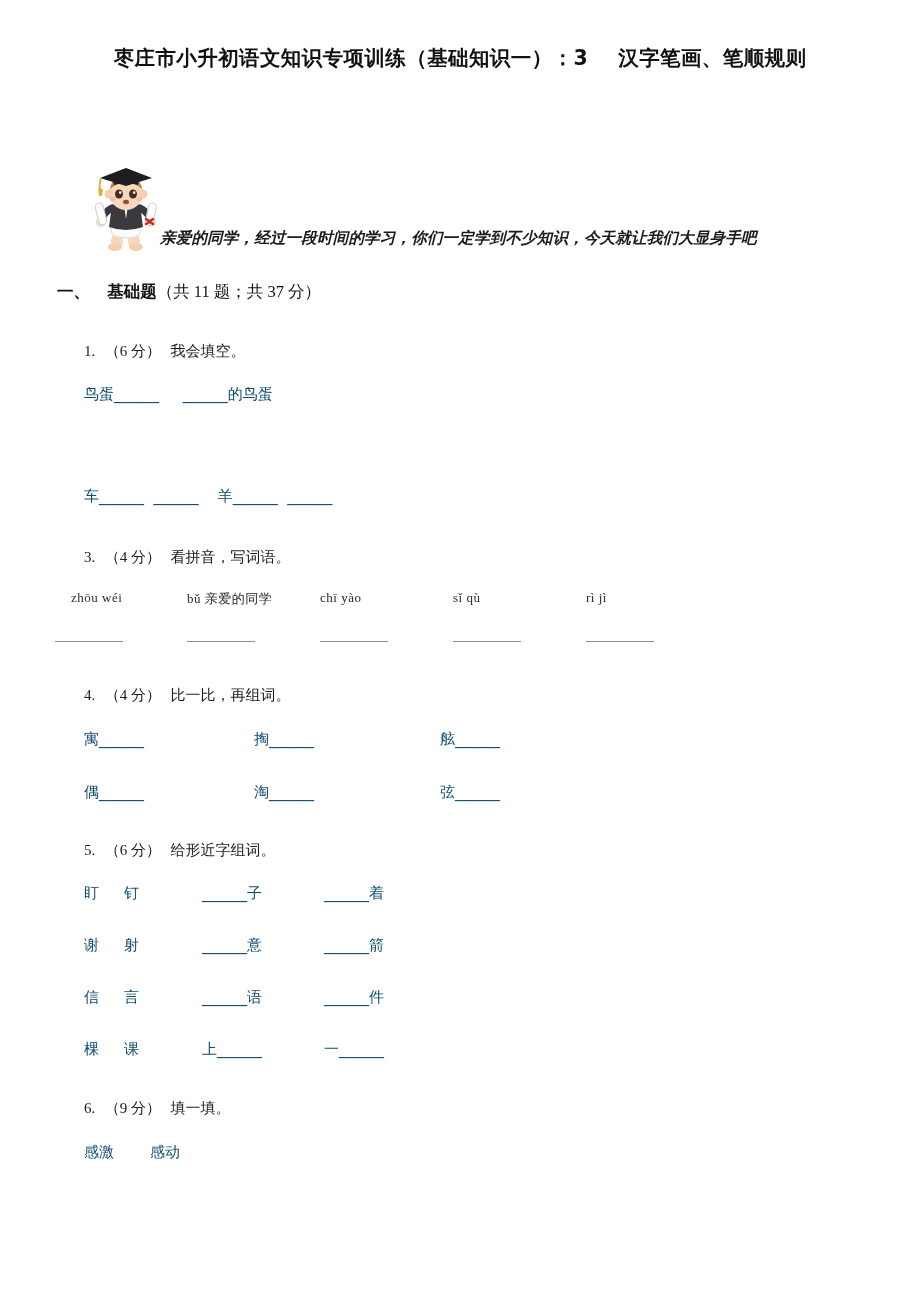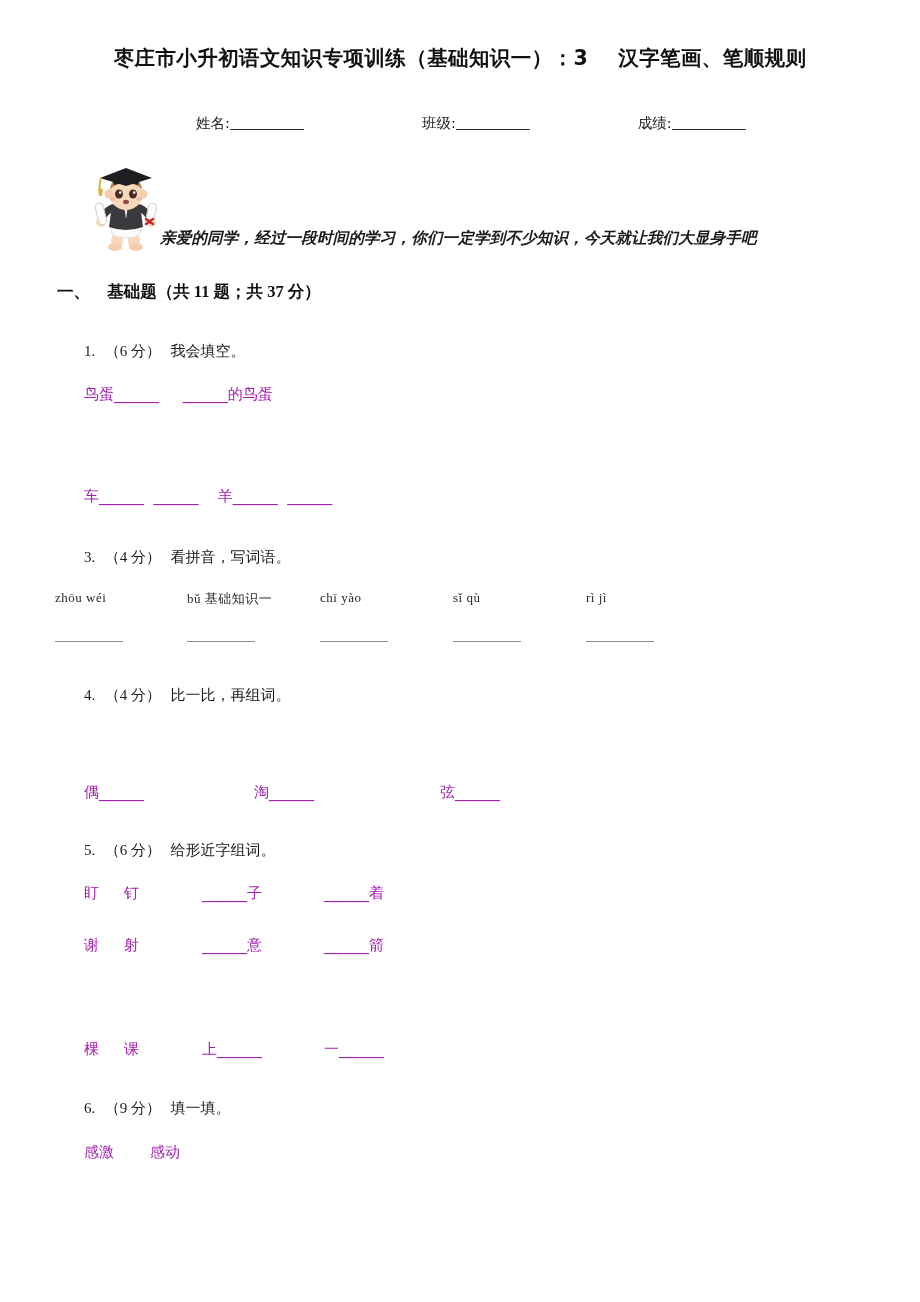--- a/index.html
+++ b/index.html
@@ -88,42 +88,42 @@
     position: absolute;
     left: 57px;
     top: 281px;
     font-size: 16.5px;
     font-weight: 700;
     color: #111111;
     font-family: "DejaVu Sans", "Liberation Sans", sans-serif;
     white-space: pre;
   }
   .section-head .meta {
-    font-weight: 700;
+    font-weight: 400;
     font-family: "Liberation Serif", serif;
   }
 
   
   .q-stem {
     position: absolute;
     left: 84px;
     font-size: 15px;
     color: #1a1a1a;
     white-space: pre;
     font-family: "DejaVu Sans", "Liberation Sans", sans-serif;
     margin-top: 8px;
   }
   .q-stem .num {
     font-family: "Liberation Serif", serif;
   }
   .q-body {
     position: absolute;
     left: 84px;
     font-size: 15px;
-    color: #a21caf;
+    color: #0c4a6e;
     white-space: pre;
     font-family: "DejaVu Sans", "Liberation Sans", sans-serif;
   }
   .q-body.flush { left: 55px; }
 
   .cell {
     display: inline-block;
     white-space: nowrap;
   }
 
@@ -170,25 +170,20 @@
     white-space: pre;
   }
 </style>
 </head>
 <body>
 
 <div class="page">
 
   <div class="doc-title">枣庄市小升初语文知识专项训练（基础知识一）：3    汉字笔画、笔顺规则</div>
 
-  <div class="idrow">
-    <span class="field f1"><span>姓名:</span><span class="blankline w-id"></span></span>
-    <span class="field f2"><span>班级:</span><span class="blankline w-id"></span></span>
-    <span class="field f3"><span>成绩:</span><span class="blankline w-id"></span></span>
-  </div>
 
   <div class="mascot">
     <svg width="76" height="86" viewBox="0 0 76 86" xmlns="http://www.w3.org/2000/svg">
 
       <ellipse cx="29" cy="76" rx="6" ry="8" fill="#f6d8bd"></ellipse>
       <ellipse cx="46" cy="76" rx="6" ry="8" fill="#f6d8bd"></ellipse>
       <ellipse cx="27" cy="82" rx="7" ry="4" fill="#f3cfb0"></ellipse>
       <ellipse cx="48" cy="82" rx="7" ry="4" fill="#f3cfb0"></ellipse>
 
       <path d="M26 60 h24 q3 0 3 5 q0 8 -15 8 q-15 0 -15 -8 q0 -5 3 -5 z" fill="#fbfbfb" stroke="#dcdcdc" stroke-width="1"></path>
@@ -236,39 +231,41 @@
 
   <div class="section-head"><span>一、</span><span>&nbsp;&nbsp; </span><span>基础题</span><span class="meta">（共 11 题；共 37 分）</span></div>
 
   <div class="q-stem" style="top:334px"><span class="num">1.</span><span>&nbsp; </span><span class="num">（6 分）</span><span>&nbsp; </span><span>我会填空。</span></div>
   <div class="q-body" style="top:385px"><span class="cell">鸟蛋______</span><span>&nbsp;&nbsp;&nbsp;&nbsp;&nbsp;</span><span class="cell">______的鸟蛋</span></div>
 
   <div class="q-body" style="top:487px"><span class="cell">车______</span><span>&nbsp;&nbsp;</span><span class="cell">______</span><span>&nbsp;&nbsp;&nbsp;&nbsp;</span><span class="cell">羊______</span><span>&nbsp;&nbsp;</span><span class="cell">______</span></div>
 
   <div class="q-stem" style="top:540px"><span class="num">3.</span><span>&nbsp; </span><span class="num">（4 分）</span><span>&nbsp; </span><span>看拼音，写词语。</span></div>
   <div class="pinyin-row">
-    <span class="p" style="left:0px">zhōu  wéi</span>
-    <span class="p" style="left:132px">bǔ  基础知识一</span>
+    <span class="p" style="left:16px">zhōu  wéi</span>
+    <span class="p" style="left:132px">bǔ  亲爱的同学</span>
     <span class="p" style="left:265px">chī  yào</span>
     <span class="p" style="left:398px">sǐ  qù</span>
     <span class="p" style="left:531px">rì  jì</span>
   </div>
   <div class="answer-lines">
     <span class="ln" style="left:0px;   width:68px"></span>
     <span class="ln" style="left:132px; width:68px"></span>
     <span class="ln" style="left:265px; width:68px"></span>
     <span class="ln" style="left:398px; width:68px"></span>
     <span class="ln" style="left:531px; width:68px"></span>
   </div>
 
   <div class="q-stem" style="top:678px"><span class="num">4.</span><span>&nbsp; </span><span class="num">（4 分）</span><span>&nbsp; </span><span>比一比，再组词。</span></div>
+  <div class="q-body" style="top:730px"><span class="cell" style="width:170px">寓______</span><span class="cell" style="width:186px">掏______</span><span class="cell">舷______</span></div>
   <div class="q-body" style="top:783px"><span class="cell" style="width:170px">偶______</span><span class="cell" style="width:186px">淘______</span><span class="cell">弦______</span></div>
 
   <div class="q-stem" style="top:833px"><span class="num">5.</span><span>&nbsp; </span><span class="num">（6 分）</span><span>&nbsp; </span><span>给形近字组词。</span></div>
   <div class="q-body" style="top:936px"><span class="cell" style="width:40px">谢</span><span class="cell" style="width:78px">射</span><span class="cell" style="width:122px">______意</span><span class="cell">______箭</span></div>
   <div class="q-body" style="top:884px"><span class="cell w-40" style="width:40px">盯</span><span class="cell" style="width:78px">钉</span><span class="cell" style="width:122px">______子</span><span class="cell">______着</span></div>
+  <div class="q-body" style="top:988px"><span class="cell" style="width:40px">信</span><span class="cell" style="width:78px">言</span><span class="cell" style="width:122px">______语</span><span class="cell">______件</span></div>
   <div class="q-body" style="top:1040px"><span class="cell" style="width:40px">棵</span><span class="cell" style="width:78px">课</span><span class="cell" style="width:122px">上______</span><span class="cell">一______</span></div>
 
   <div class="q-stem" style="top:1091px"><span class="num">6.</span><span>&nbsp; </span><span class="num">（9 分）</span><span>&nbsp; </span><span>填一填。</span></div>
   <div class="q-body flush" style="top:1143px;left:84px"><span class="cell" style="width:66px">感激</span><span class="cell">感动</span></div>
 
 
 </div>
 
 </body></html>

